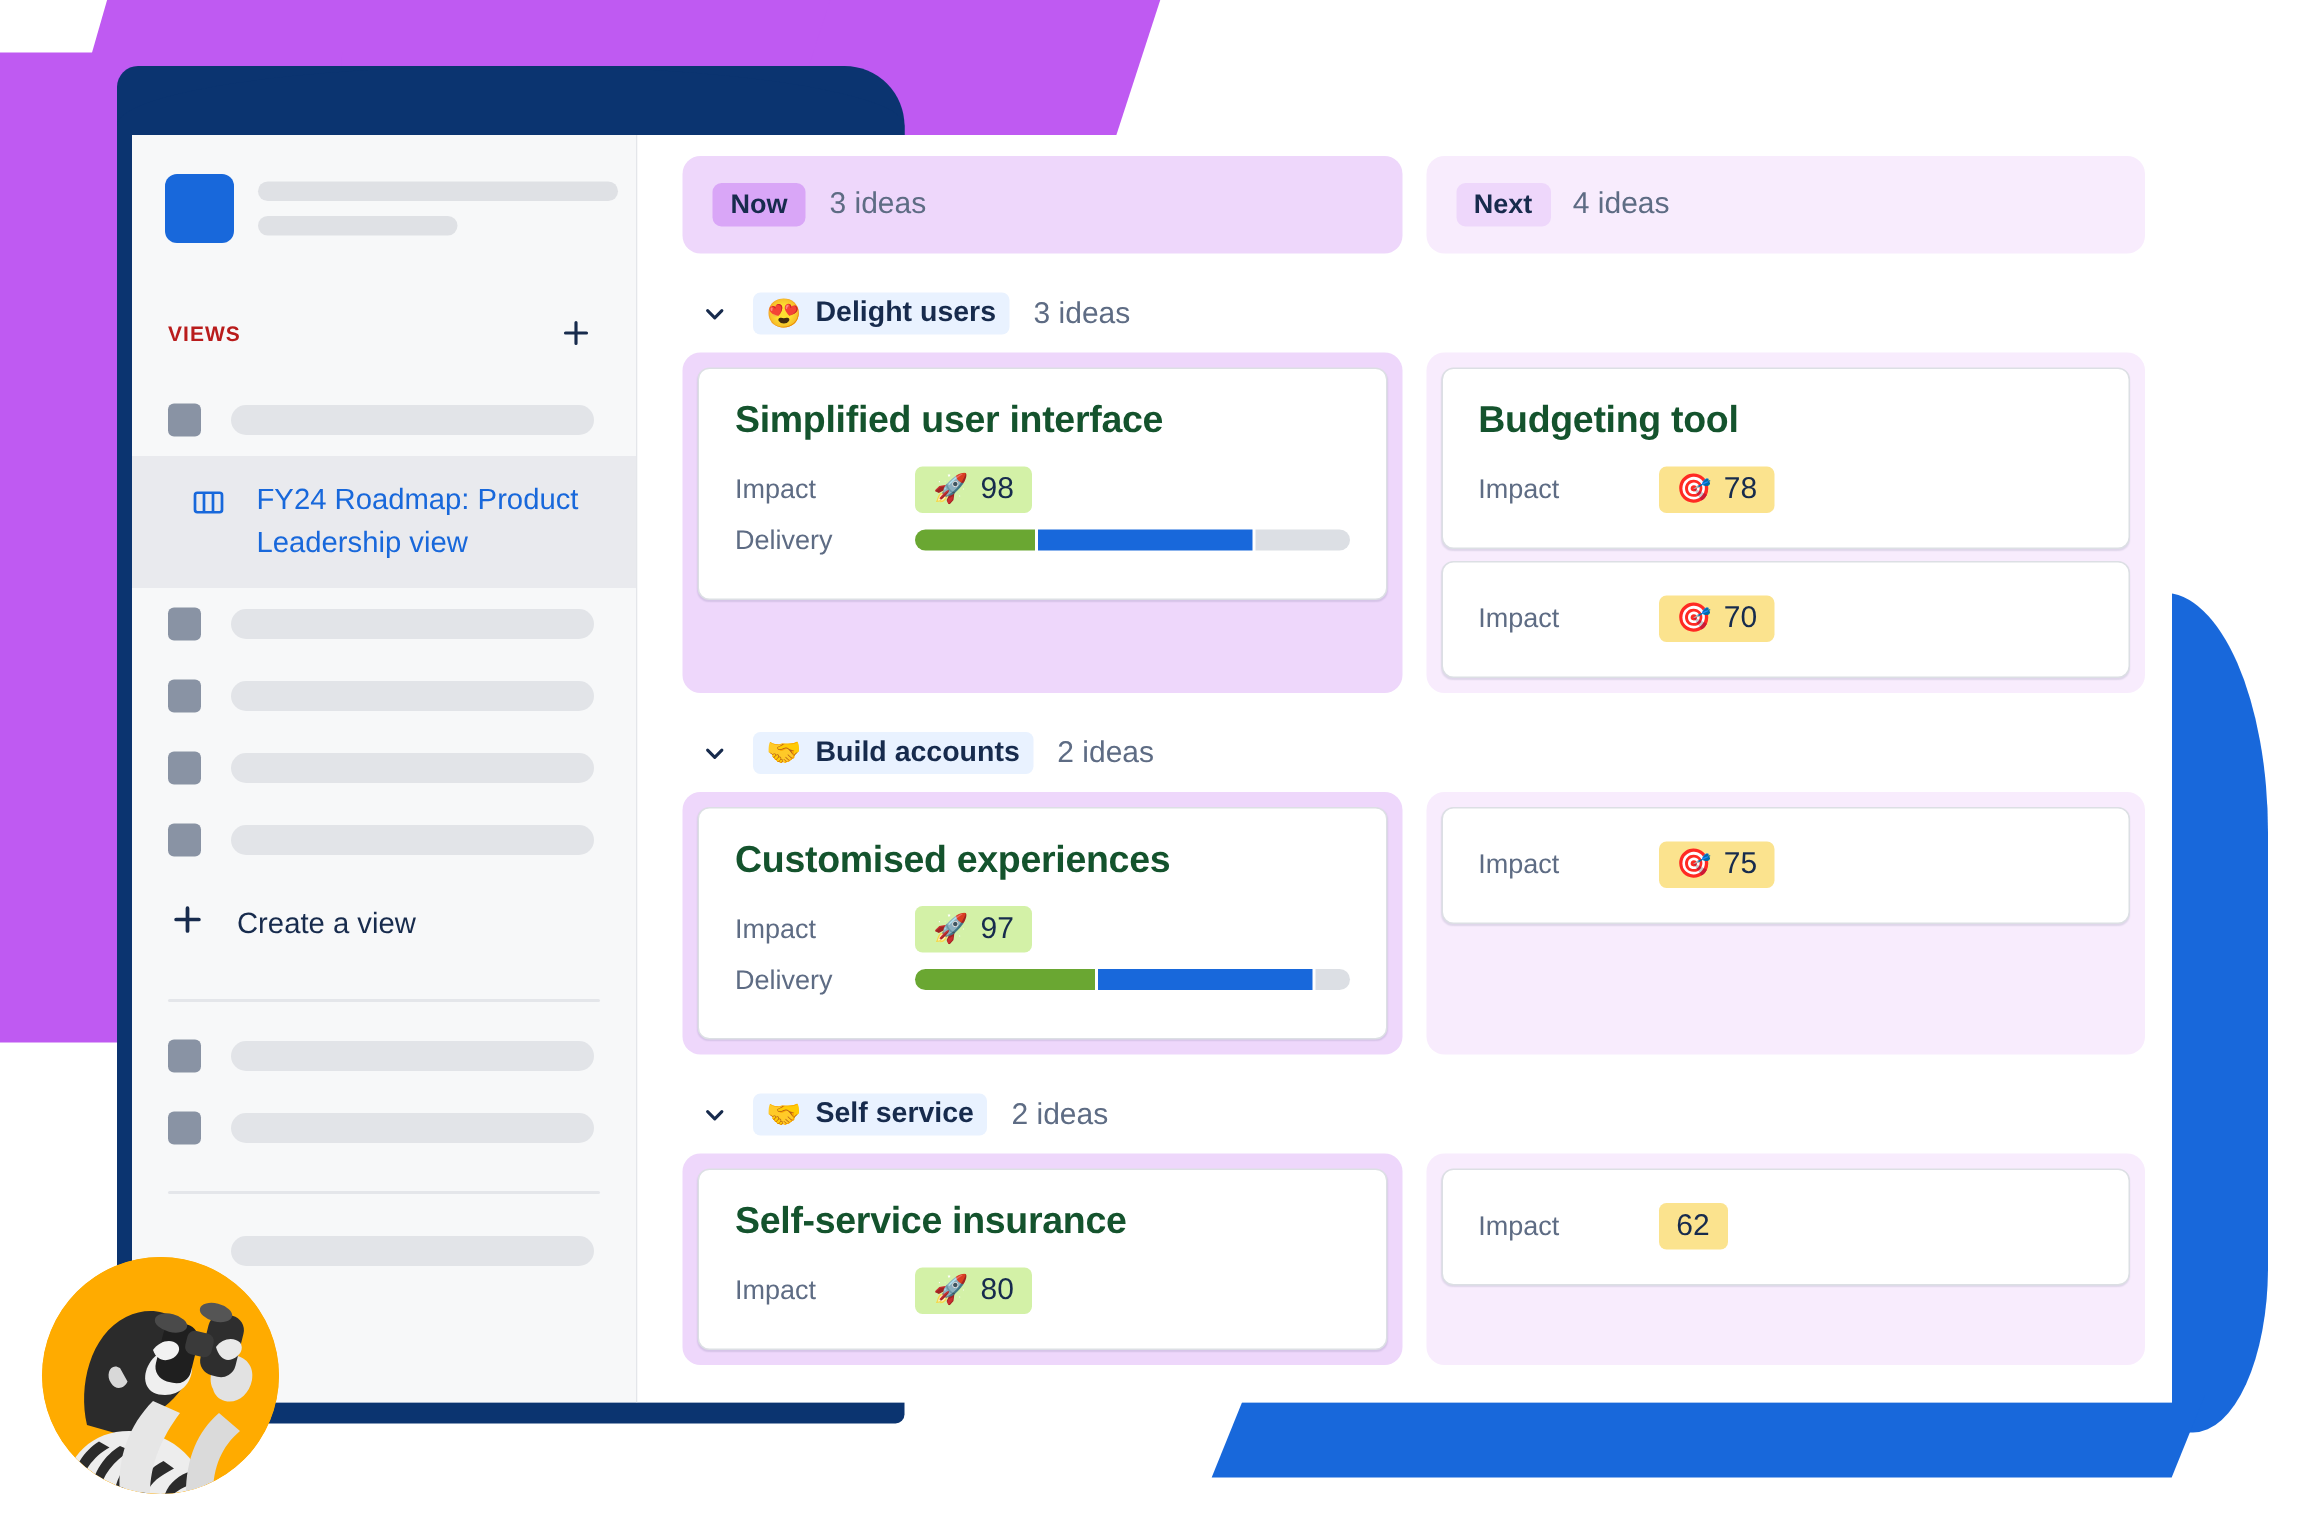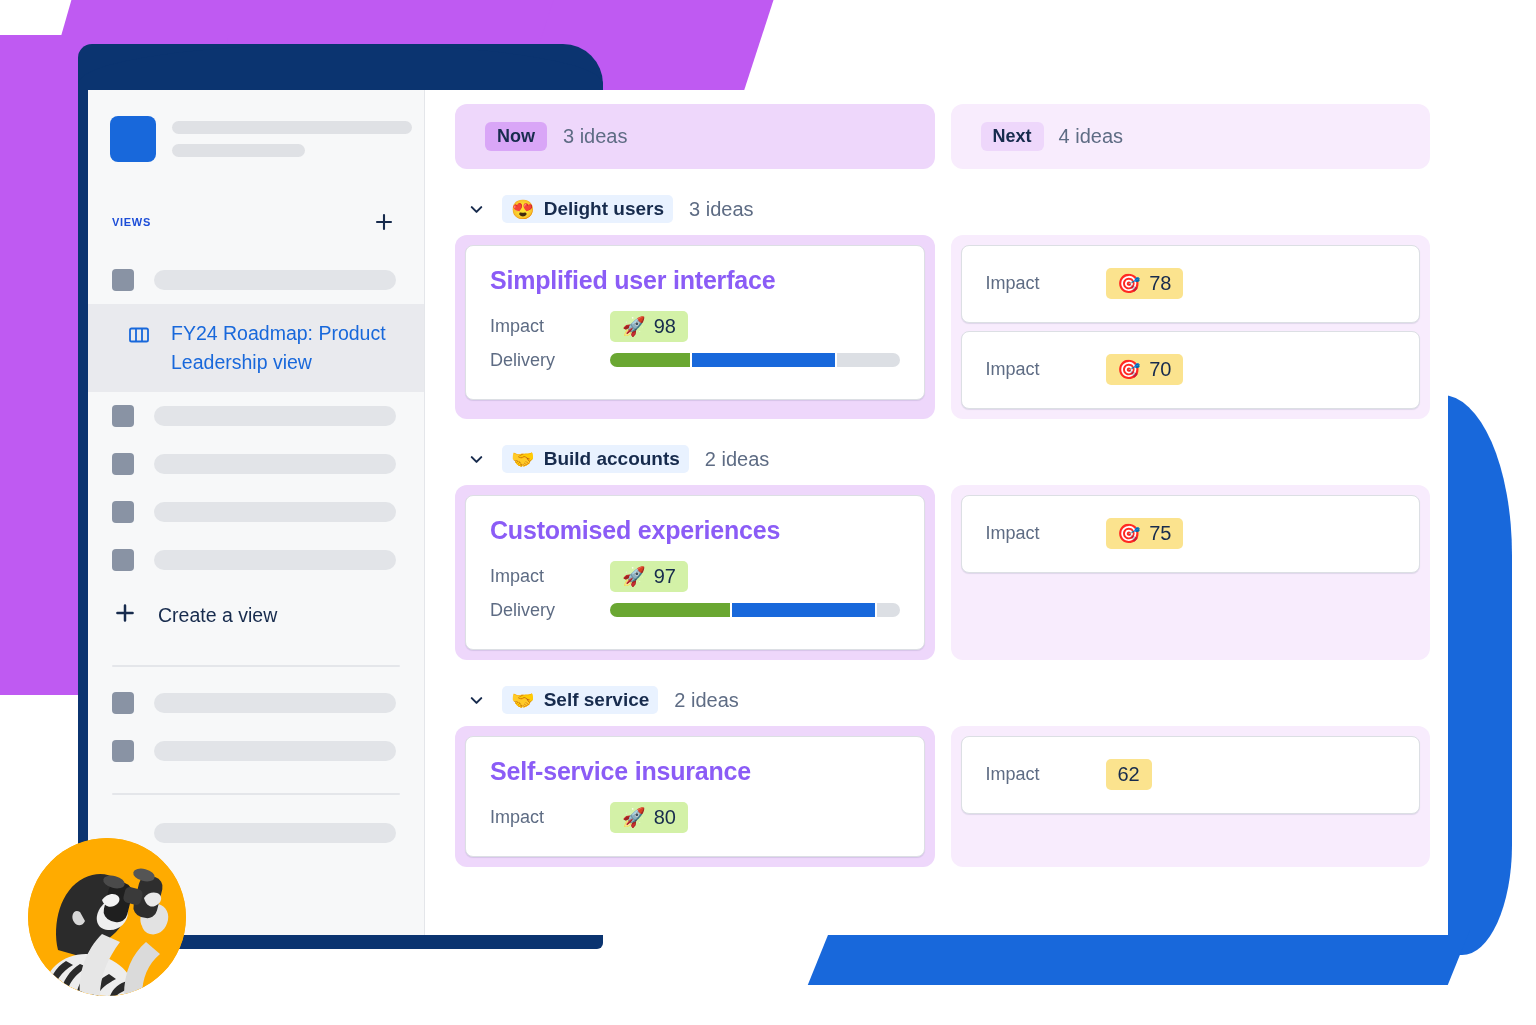--- a/index.html
+++ b/index.html
@@ -100,22 +100,22 @@
     height: 13px;
   }
   .ws-lines .skel:first-child { width: 240px; margin-bottom: 10px; }
   .ws-lines .skel:last-child  { width: 133px; }
 
   .views-head {
     display: flex; align-items: center; justify-content: space-between;
     padding: 48px 28px 0 24px;
   }
   .views-label {
-    font-size: 11px; font-weight: 600; letter-spacing: 0.7px;
-    color: #1d4ed8;
+    font-size: 14px; font-weight: 600; letter-spacing: 0.7px;
+    color: #b91c1c;
   }
   .plus-icon { color: #172b4d; line-height: 0; }
 
   .nav-list { margin-top: 22px; }
   .nav-row {
     display: flex; align-items: center;
     height: 48px;
     padding: 0 28px 0 24px;
     gap: 20px;
   }
@@ -158,21 +158,21 @@
     background: #ffffff;
     padding: 0;
   }
   .lane-headers {
     display: flex; gap: 16px;
     padding: 14px 18px 0 30px;
   }
   .lane-header {
     flex: 1;
     border-radius: 12px;
-    padding: 18px 30px;
+    padding: 18px 20px;
     display: flex; align-items: center; gap: 16px;
   }
   .lane-header.now  { background: #eed7fb; }
   .lane-header.next { background: #f8ecfd; gap: 15px; }
   .lane-chip {
     font-size: 18px; font-weight: 700; color: #172b4d;
     padding: 4px 12px; border-radius: 6px;
   }
   .lane-header.now  .lane-chip { background: #d9a6f7; }
   .lane-header.next .lane-chip { background: #eed7fb; }
@@ -213,21 +213,21 @@
   .card {
     background: #ffffff;
     border: 1px solid #dcdfe4;
     border-radius: 8px;
     padding: 20px 24px 22px 24px;
     margin-bottom: 8px;
     box-shadow: 0 1px 1px rgba(9,30,66,0.10);
   }
   .card:last-child { margin-bottom: 0; }
   .card-title {
-    font-size: 25px; font-weight: 700; color: #8b5cf6;
+    font-size: 25px; font-weight: 700; color: #14532d;
     margin-bottom: 14px;
     letter-spacing: -0.2px;
   }
   .field-row {
     display: flex; align-items: center;
     min-height: 34px;
     gap: 12px;
   }
   .field-label {
     width: 108px; flex: 0 0 108px;
@@ -408,20 +408,21 @@
                 <span class="seg green" style="width:28%"></span>
                 <span class="seg blue" style="width:50%"></span>
                 <span class="seg grey" style="width:22%"></span>
               </span>
             </div>
           </div>
         </div>
 
         <div class="lane-col next">
           <div class="card">
+            <div class="card-title">Budgeting tool</div>
             <div class="field-row">
               <span class="field-label">Impact</span>
               <span class="impact-badge yellow">
                 <span class="emo">🎯</span>
                 <span>78</span>
               </span>
             </div>
           </div>
           <div class="card">
             <div class="field-row">

